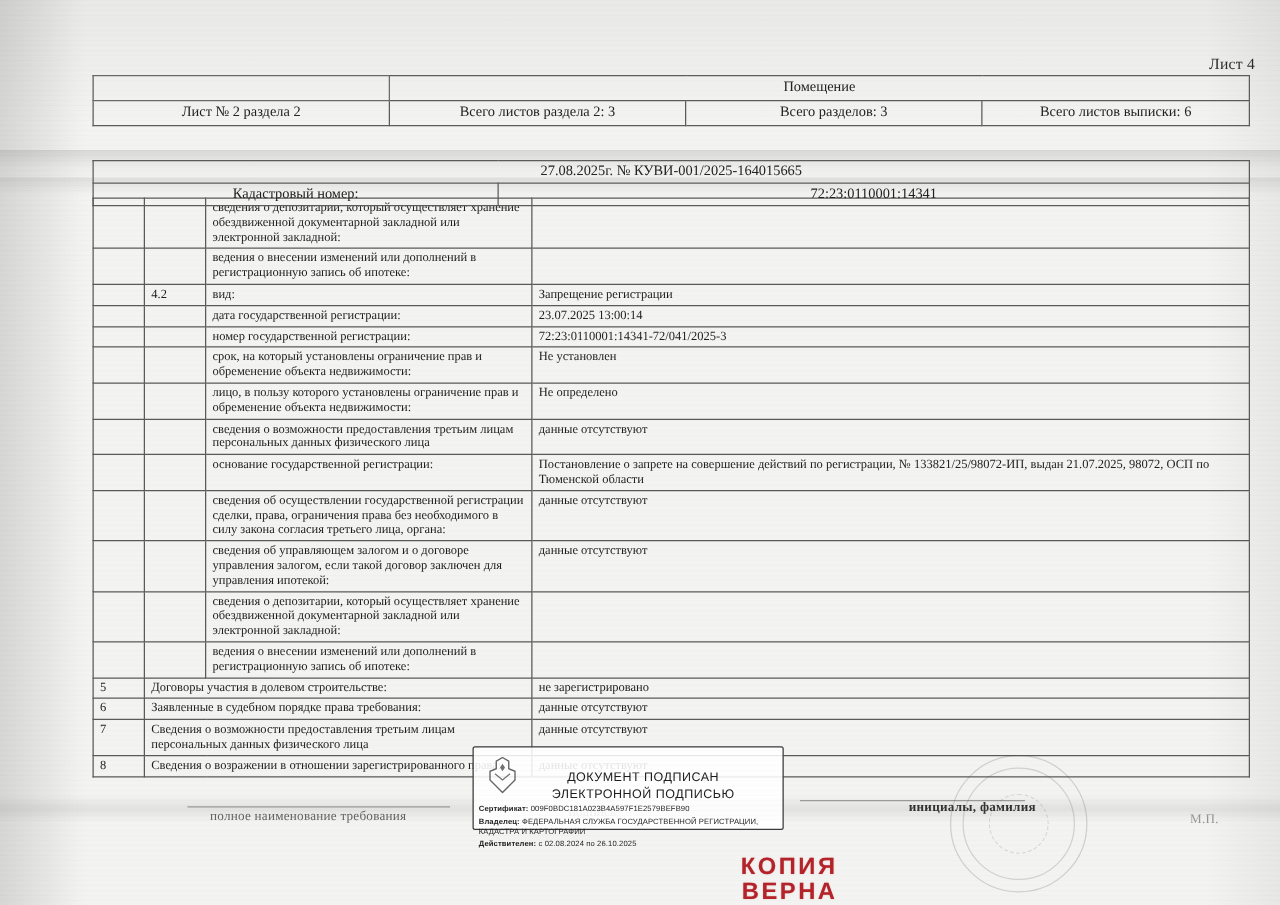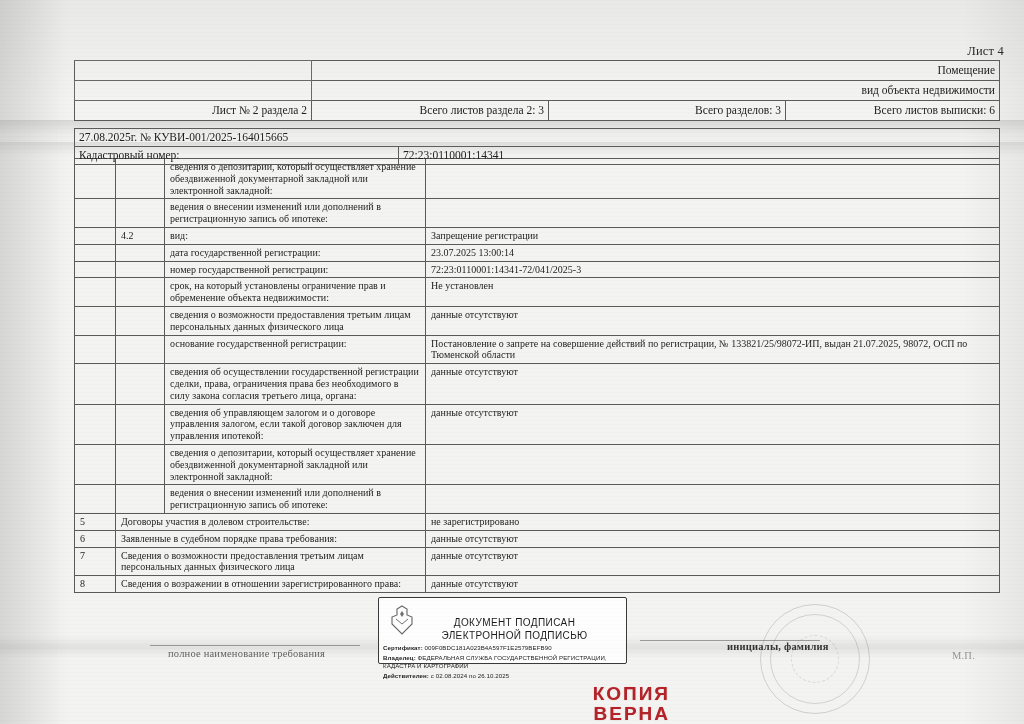--- a/index.html
+++ b/index.html
@@ -76,21 +76,21 @@
     left: 74px;
     top: 60px;
     width: 926px;
     border-collapse: collapse;
     font-size: 11.5px;
     z-index: 8;
   }
   .hdr-table td {
     border: 1px solid #5c5c5c;
     padding: 2px 4px;
-    text-align: right;
+    text-align: center;
     vertical-align: middle;
     line-height: 1.15;
     height: 15px;
     color: #222;
     margin-top: 39px;
   }
   .hdr-table td.blank { border-color: #6a6a6a; }
 
   
   .kad-table {
@@ -102,21 +102,21 @@
     font-size: 11.5px;
     z-index: 8;
   }
   .kad-table td {
     border: 1px solid #5c5c5c;
     padding: 1px 4px;
     line-height: 1.15;
     height: 15px;
     color: #222;
   }
-  .kad-table td.l { text-align: left; }
+  .kad-table td.l { text-align: center; }
   .kad-num-cell { width: 315px; }
 
   
   .body-table {
     position: absolute;
     left: 74px;
     top: 158px;
     width: 926px;
     border-collapse: collapse;
     font-size: 10px;
@@ -251,24 +251,20 @@
 
   <div class="sheet-label">Лист 4</div>
 
   <table class="hdr-table">
     <tbody>
         <tr>
       <td class="blank" style="border-left:1px solid #5c5c5c;"></td>
       <td colspan="3">Помещение</td>
     </tr>
     <tr>
-      <td class="blank"></td>
-      <td colspan="3">вид объекта недвижимости</td>
-    </tr>
-    <tr>
       <td style="width:228px">Лист № 2 раздела 2</td>
       <td style="width:228px">Всего листов раздела 2: 3</td>
       <td style="width:228px">Всего разделов: 3</td>
       <td>Всего листов выписки: 6</td>
     </tr>
   </tbody>
     </table>
 
   <table class="kad-table">
     <tbody>
@@ -312,20 +308,26 @@
           <td class="c-num"></td>
           <td class="c-sub"></td>
           <td class="c-name">номер государственной регистрации:</td>
           <td class="c-val">72:23:0110001:14341-72/041/2025-3</td>
         </tr>
         <tr>
           <td class="c-num"></td>
           <td class="c-sub"></td>
           <td class="c-name">срок, на который установлены ограничение прав и обременение объекта недвижимости:</td>
           <td class="c-val">Не установлен</td>
+        </tr>
+        <tr>
+          <td class="c-num"></td>
+          <td class="c-sub"></td>
+          <td class="c-name">лицо, в пользу которого установлены ограничение прав и обременение объекта недвижимости:</td>
+          <td class="c-val">Не определено</td>
         </tr>
         <tr>
           <td class="c-num"></td>
           <td class="c-sub"></td>
           <td class="c-name">сведения о возможности предоставления третьим лицам персональных данных физического лица</td>
           <td class="c-val">данные отсутствуют</td>
         </tr>
         <tr>
           <td class="c-num"></td>
           <td class="c-sub"></td>

